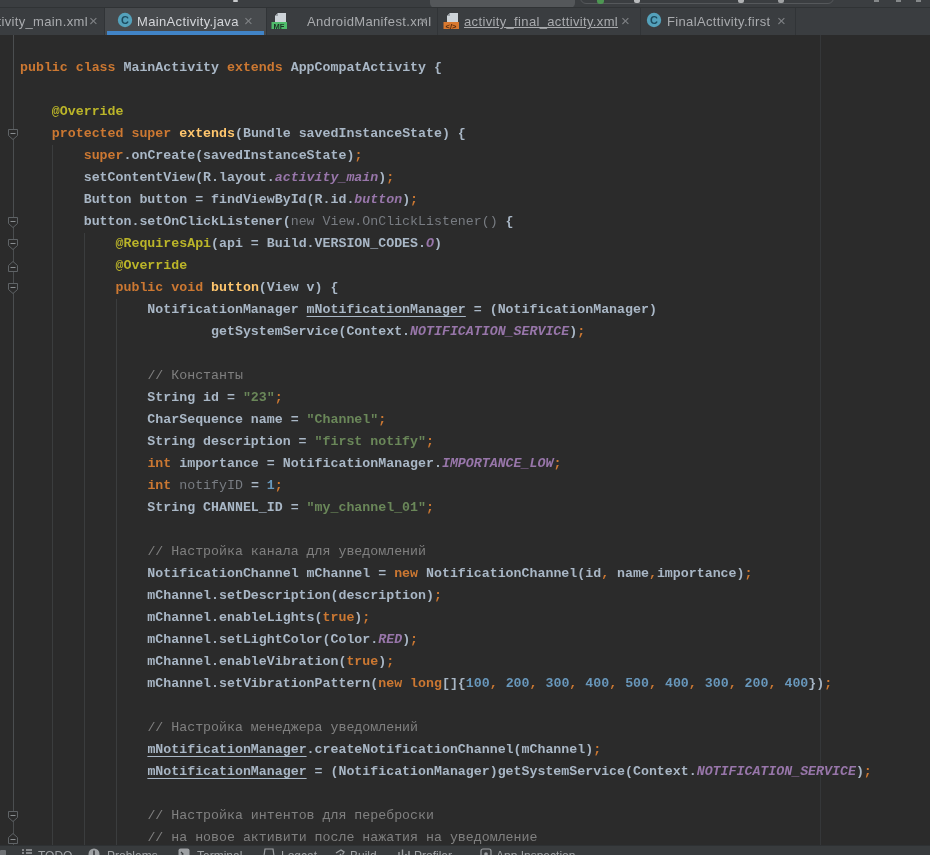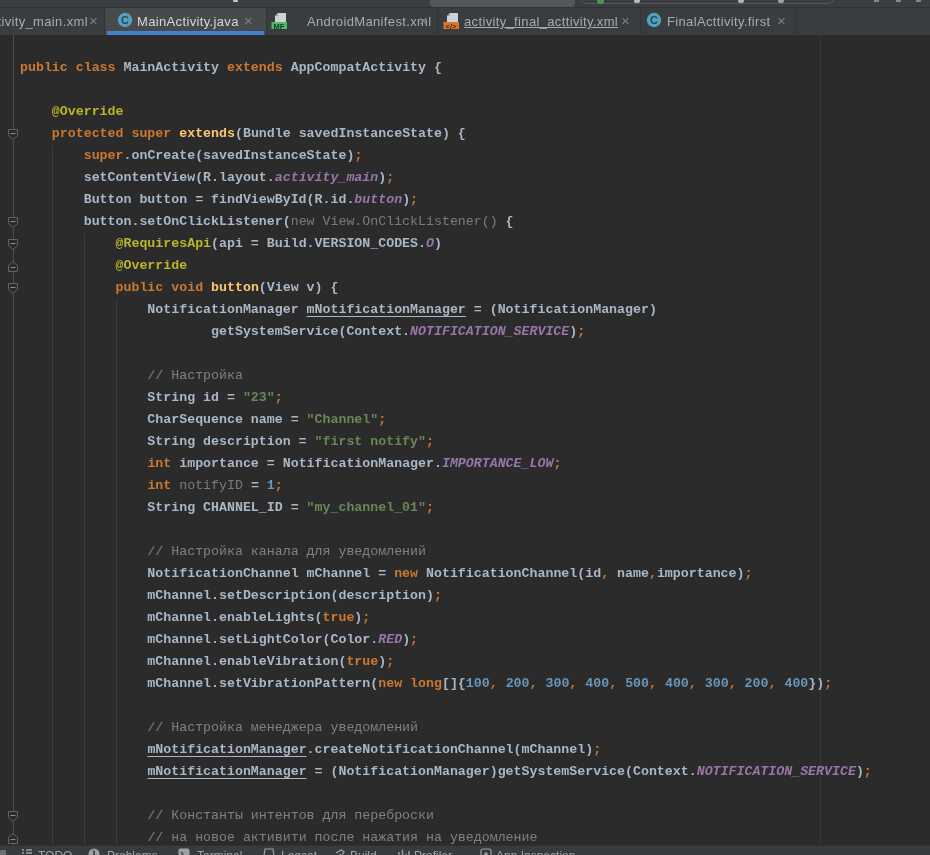--- a/index.html
+++ b/index.html
@@ -114,41 +114,41 @@
         <span class="k">super</span>.onCreate(savedInstanceState)<span class="p">;</span>
         setContentView(R.layout.<span class="f">activity_main</span>)<span class="p">;</span>
         Button button = findViewById(R.id.<span class="f">button</span>)<span class="p">;</span>
         button.setOnClickListener(<span class="d">new View.OnClickListener()</span> {
             <span class="a">@RequiresApi</span>(api = Build.VERSION_CODES.<span class="f">O</span>)
             <span class="a">@Override</span>
             <span class="k">public void</span> <span class="m">button</span>(View v) {
                 NotificationManager <span class="u">mNotificationManager</span> = (NotificationManager)
                         getSystemService(Context.<span class="f">NOTIFICATION_SERVICE</span>)<span class="p">;</span>
 
-                <span class="c">// Настройка</span>
+                <span class="c">// Константы</span>
                 String id = <span class="s">"23"</span><span class="p">;</span>
                 CharSequence name = <span class="s">"Channel"</span><span class="p">;</span>
                 String description = <span class="s">"first notify"</span><span class="p">;</span>
                 <span class="k">int</span> importance = NotificationManager.<span class="f">IMPORTANCE_LOW</span><span class="p">;</span>
                 <span class="k">int</span> <span class="d">notifyID</span> = <span class="n">1</span><span class="p">;</span>
                 String CHANNEL_ID = <span class="s">"my_channel_01"</span><span class="p">;</span>
 
                 <span class="c">// Настройка канала для уведомлений</span>
                 NotificationChannel mChannel = <span class="k">new</span> NotificationChannel(id<span class="p">,</span> name<span class="p">,</span>importance)<span class="p">;</span>
                 mChannel.setDescription(description)<span class="p">;</span>
                 mChannel.enableLights(<span class="k">true</span>)<span class="p">;</span>
                 mChannel.setLightColor(Color.<span class="f">RED</span>)<span class="p">;</span>
                 mChannel.enableVibration(<span class="k">true</span>)<span class="p">;</span>
                 mChannel.setVibrationPattern(<span class="k">new long</span>[]{<span class="n">100</span><span class="p">,</span> <span class="n">200</span><span class="p">,</span> <span class="n">300</span><span class="p">,</span> <span class="n">400</span><span class="p">,</span> <span class="n">500</span><span class="p">,</span> <span class="n">400</span><span class="p">,</span> <span class="n">300</span><span class="p">,</span> <span class="n">200</span><span class="p">,</span> <span class="n">400</span>})<span class="p">;</span>
 
                 <span class="c">// Настройка менеджера уведомлений</span>
                 <span class="u">mNotificationManager</span>.createNotificationChannel(mChannel)<span class="p">;</span>
                 <span class="u">mNotificationManager</span> = (NotificationManager)getSystemService(Context.<span class="f">NOTIFICATION_SERVICE</span>)<span class="p">;</span>
 
-                <span class="c">// Константы интентов для переброски</span>
+                <span class="c">// Настройка интентов для переброски</span>
                 <span class="c">// на новое активити после нажатия на уведомление</span></pre>
 
   <svg class="fold" style="top:93px;" width="12" height="13">
       <path d="M1.5,1.5 h9 v6 l-4.5,4 l-4.5,-4 z" fill="#2B2B2B" stroke="#5F6366"></path>
       <line x1="3.5" y1="5.5" x2="8.5" y2="5.5" stroke="#8A8E91"></line>
     </svg>
   <svg class="fold" style="top:181px;" width="12" height="13">
       <path d="M1.5,1.5 h9 v6 l-4.5,4 l-4.5,-4 z" fill="#2B2B2B" stroke="#5F6366"></path>
       <line x1="3.5" y1="5.5" x2="8.5" y2="5.5" stroke="#8A8E91"></line>
     </svg>

